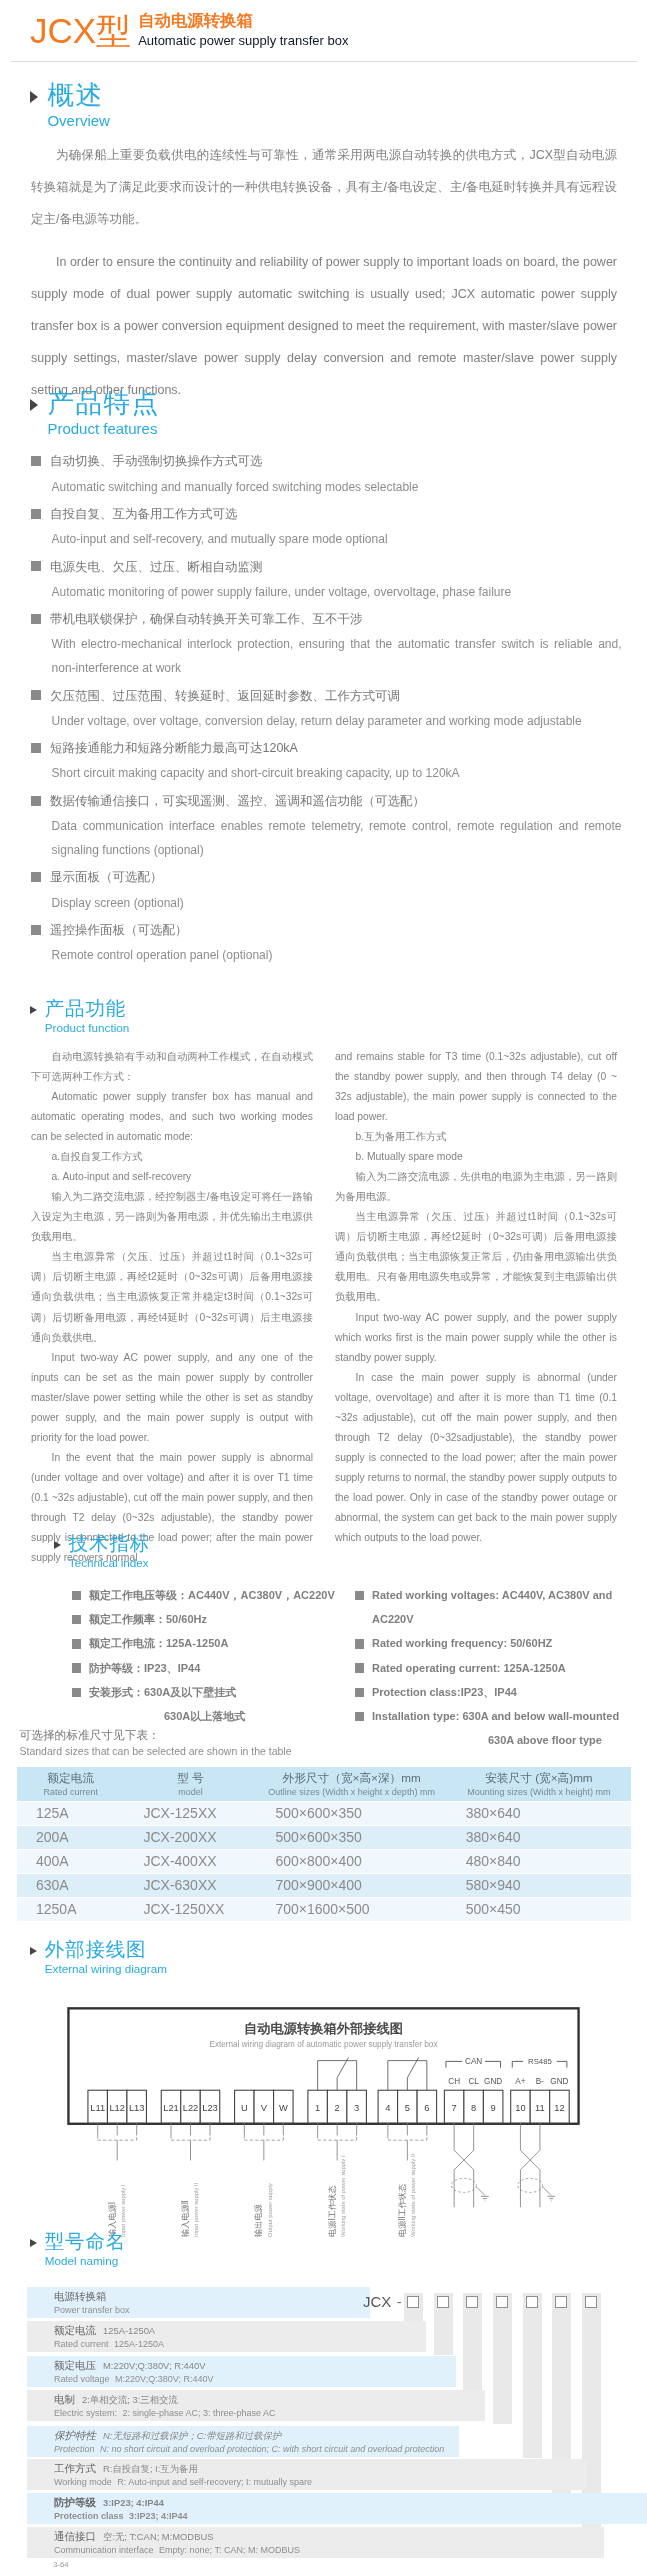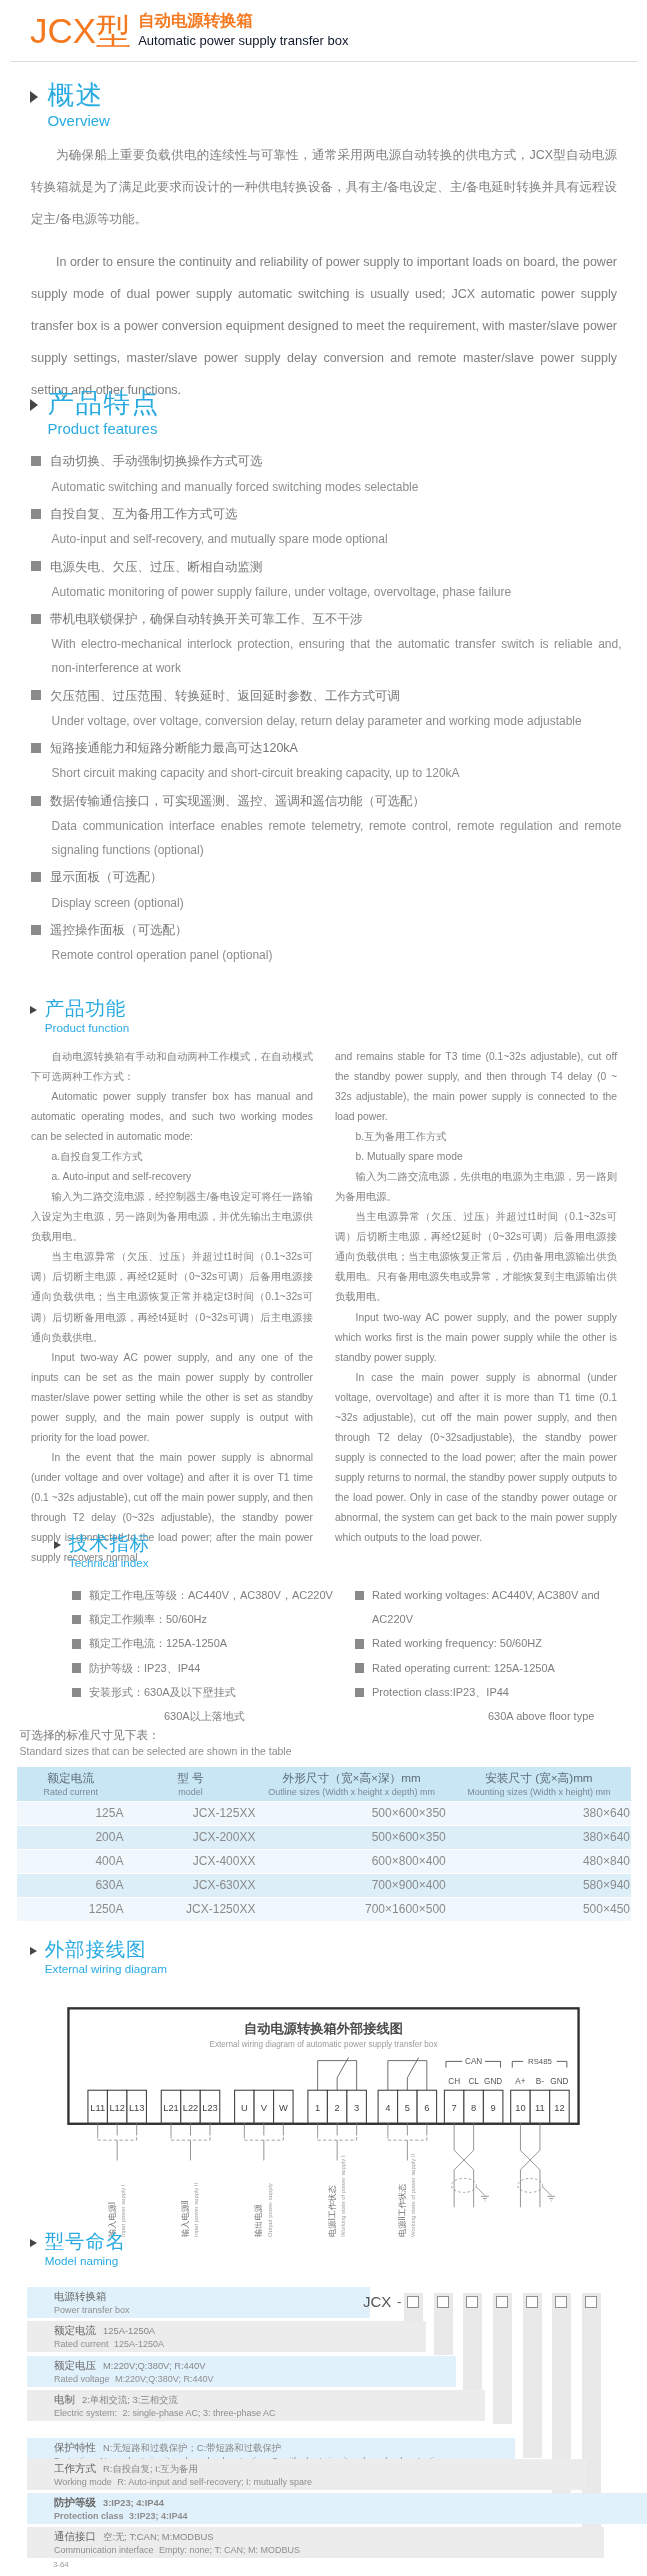--- a/index.html
+++ b/index.html
@@ -35,32 +35,32 @@
   .feat-en{font-size:12px;color:#8d8d8d;line-height:2.0;text-align:justify;margin:0 0 1.6px 1.6px;}
 
   
   .func-cols{display:flex;gap:22px;margin:12.5px 31px 0 31px;}
   .fcol{width:282px;}
   .fp{font-size:10.3px;line-height:1.95;color:#828282;text-align:justify;margin:0;}
   .fp.ind{text-indent:2em;}
 
   
   .tech-cols{display:flex;margin:14px 0 0 48px;}
-  .tcol{width:283px;}
+  .tcol{width:283px;font-weight:bold;}
   .titem{position:relative;font-size:11px;color:#7f7f7f;line-height:2.2;padding-left:17px;}
   .titem .sq2{position:absolute;left:0;top:7.8px;width:9.4px;height:9.4px;background:#8a8a8a;}
 
   
   .note-zh{margin:0 0 0 19.5px;font-size:11.7px;color:#777;}
   .note-en{margin:1.6px 0 0 19.5px;font-size:10.5px;color:#8d8d8d;}
   table.sizes{margin:9.4px 0 0 17px;width:614px;border-collapse:separate;border-spacing:0 1.6px;table-layout:fixed;}
   table.sizes th{background:#c9e6f5;font-weight:normal;padding:3.9px 0;}
   table.sizes .h-zh{font-size:11.7px;color:#5d6d77;}
   table.sizes .h-en{font-size:9px;color:#7c8a93;margin-top:0.8px;}
-  table.sizes td{height:21px;text-align:right;font-size:12px;color:#8b8b8b;padding-left:19px;}
+  table.sizes td{height:21px;text-align:left;font-size:14px;color:#8b8b8b;padding-left:19px;}
   table.sizes tr.r-odd td{background:#f0f8fd;}
   table.sizes tr.r-even td{background:#dceef8;}
 
   
   .wire-svg{position:absolute;top:67px;left:66px;}
   .wire-svg text{font-family:"Liberation Sans","DejaVu Sans",sans-serif;}
 
   
   .nwrap{position:absolute;top:56px;left:27px;width:593px;height:281px;}
   .nstrip{position:absolute;width:19px;background:#e9e9e9;top:6.2px;z-index:0;}
@@ -197,20 +197,21 @@
           <div class="titem"><span class="sq2"></span><span>额定工作电流：125A-1250A</span></div>
           <div class="titem"><span class="sq2"></span><span>防护等级：IP23、IP44</span></div>
           <div class="titem"><span class="sq2"></span><span>安装形式：630A及以下壁挂式</span></div>
           <div class="titem" style="padding-left: 92px;"><span>630A以上落地式</span></div>
         </div>
       <div class="tcol" id="tech-right">
           <div class="titem"><span class="sq2"></span><span>Rated working voltages: AC440V, AC380V and AC220V</span></div>
           <div class="titem"><span class="sq2"></span><span>Rated working frequency: 50/60HZ</span></div>
           <div class="titem"><span class="sq2"></span><span>Rated operating current: 125A-1250A</span></div>
           <div class="titem"><span class="sq2"></span><span>Protection class:IP23、IP44</span></div>
+          <div class="titem"><span class="sq2"></span><span>Installation type: 630A and below wall-mounted</span></div>
           <div class="titem" style="padding-left: 133px;"><span>630A above floor type</span></div>
         </div>
     </div>
   </section>
 
   <section class="sec" style="top:1728px;">
     <div class="note-zh">可选择的标准尺寸见下表：</div>
     <div class="note-en">Standard sizes that can be selected are shown in the table</div>
     <table class="sizes">
       <colgroup>
@@ -417,21 +418,21 @@
           <div class="n-en"><span>Rated current</span><span class="det">125A-1250A</span></div>
         </div>
         <div class="nrow blue" style="top: 69px; width: 429px;">
           <div class="n-zh"><span>额定电压</span><span class="det">M:220V;Q:380V; R:440V</span></div>
           <div class="n-en"><span>Rated voltage</span><span class="det">M:220V;Q:380V; R:440V</span></div>
         </div>
         <div class="nrow gray" style="top: 103px; width: 458px;">
           <div class="n-zh"><span>电制</span><span class="det">2:单相交流; 3:三相交流</span></div>
           <div class="n-en"><span>Electric system:</span><span class="det">2: single-phase AC; 3: three-phase AC</span></div>
         </div>
-        <div class="nrow blue" style="top: 151px; width: 488px;">
+        <div class="nrow blue" style="top: 139px; width: 432px; font-style: italic;">
           <div class="n-zh"><span>保护特性</span><span class="det">N:无短路和过载保护；C:带短路和过载保护</span></div>
           <div class="n-en"><span>Protection</span><span class="det">N: no short circuit and overload protection; C: with short circuit and overload protection</span></div>
         </div>
         <div class="nrow gray" style="top: 172px; width: 560px;">
           <div class="n-zh"><span>工作方式</span><span class="det">R:自投自复; I:互为备用</span></div>
           <div class="n-en"><span>Working mode</span><span class="det">R: Auto-input and self-recovery; I: mutually spare</span></div>
         </div>
         <div class="nrow blue" style="top: 206px; width: 632px; font-weight: bold;">
           <div class="n-zh"><span>防护等级</span><span class="det">3:IP23; 4:IP44</span></div>
           <div class="n-en"><span>Protection class</span><span class="det">3:IP23; 4:IP44</span></div>

